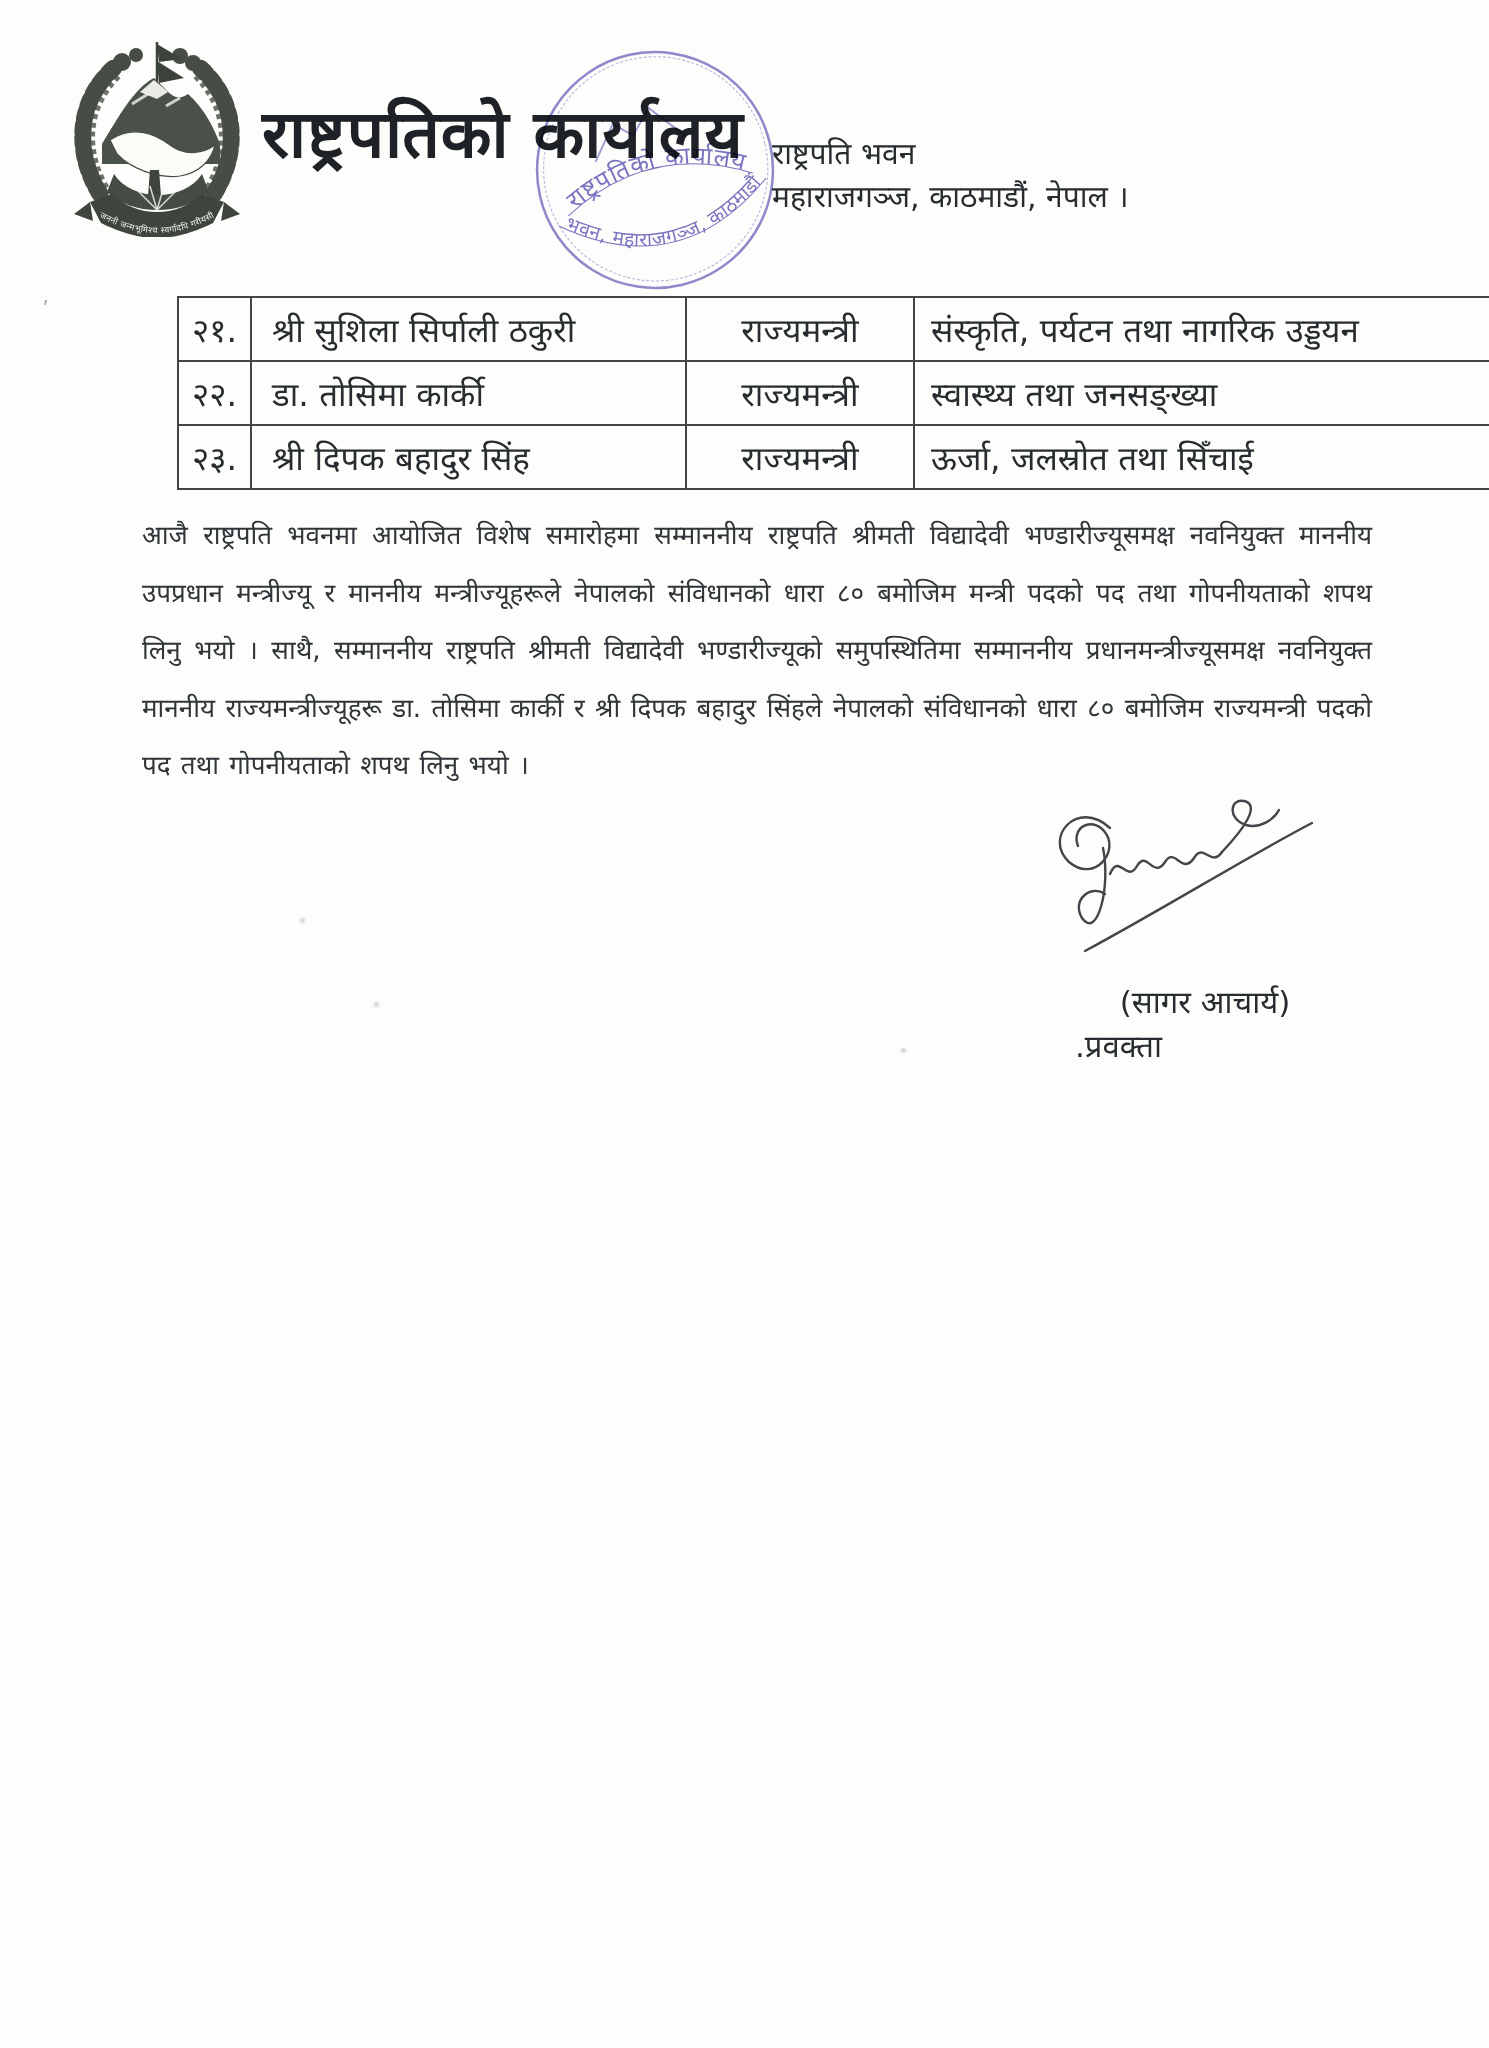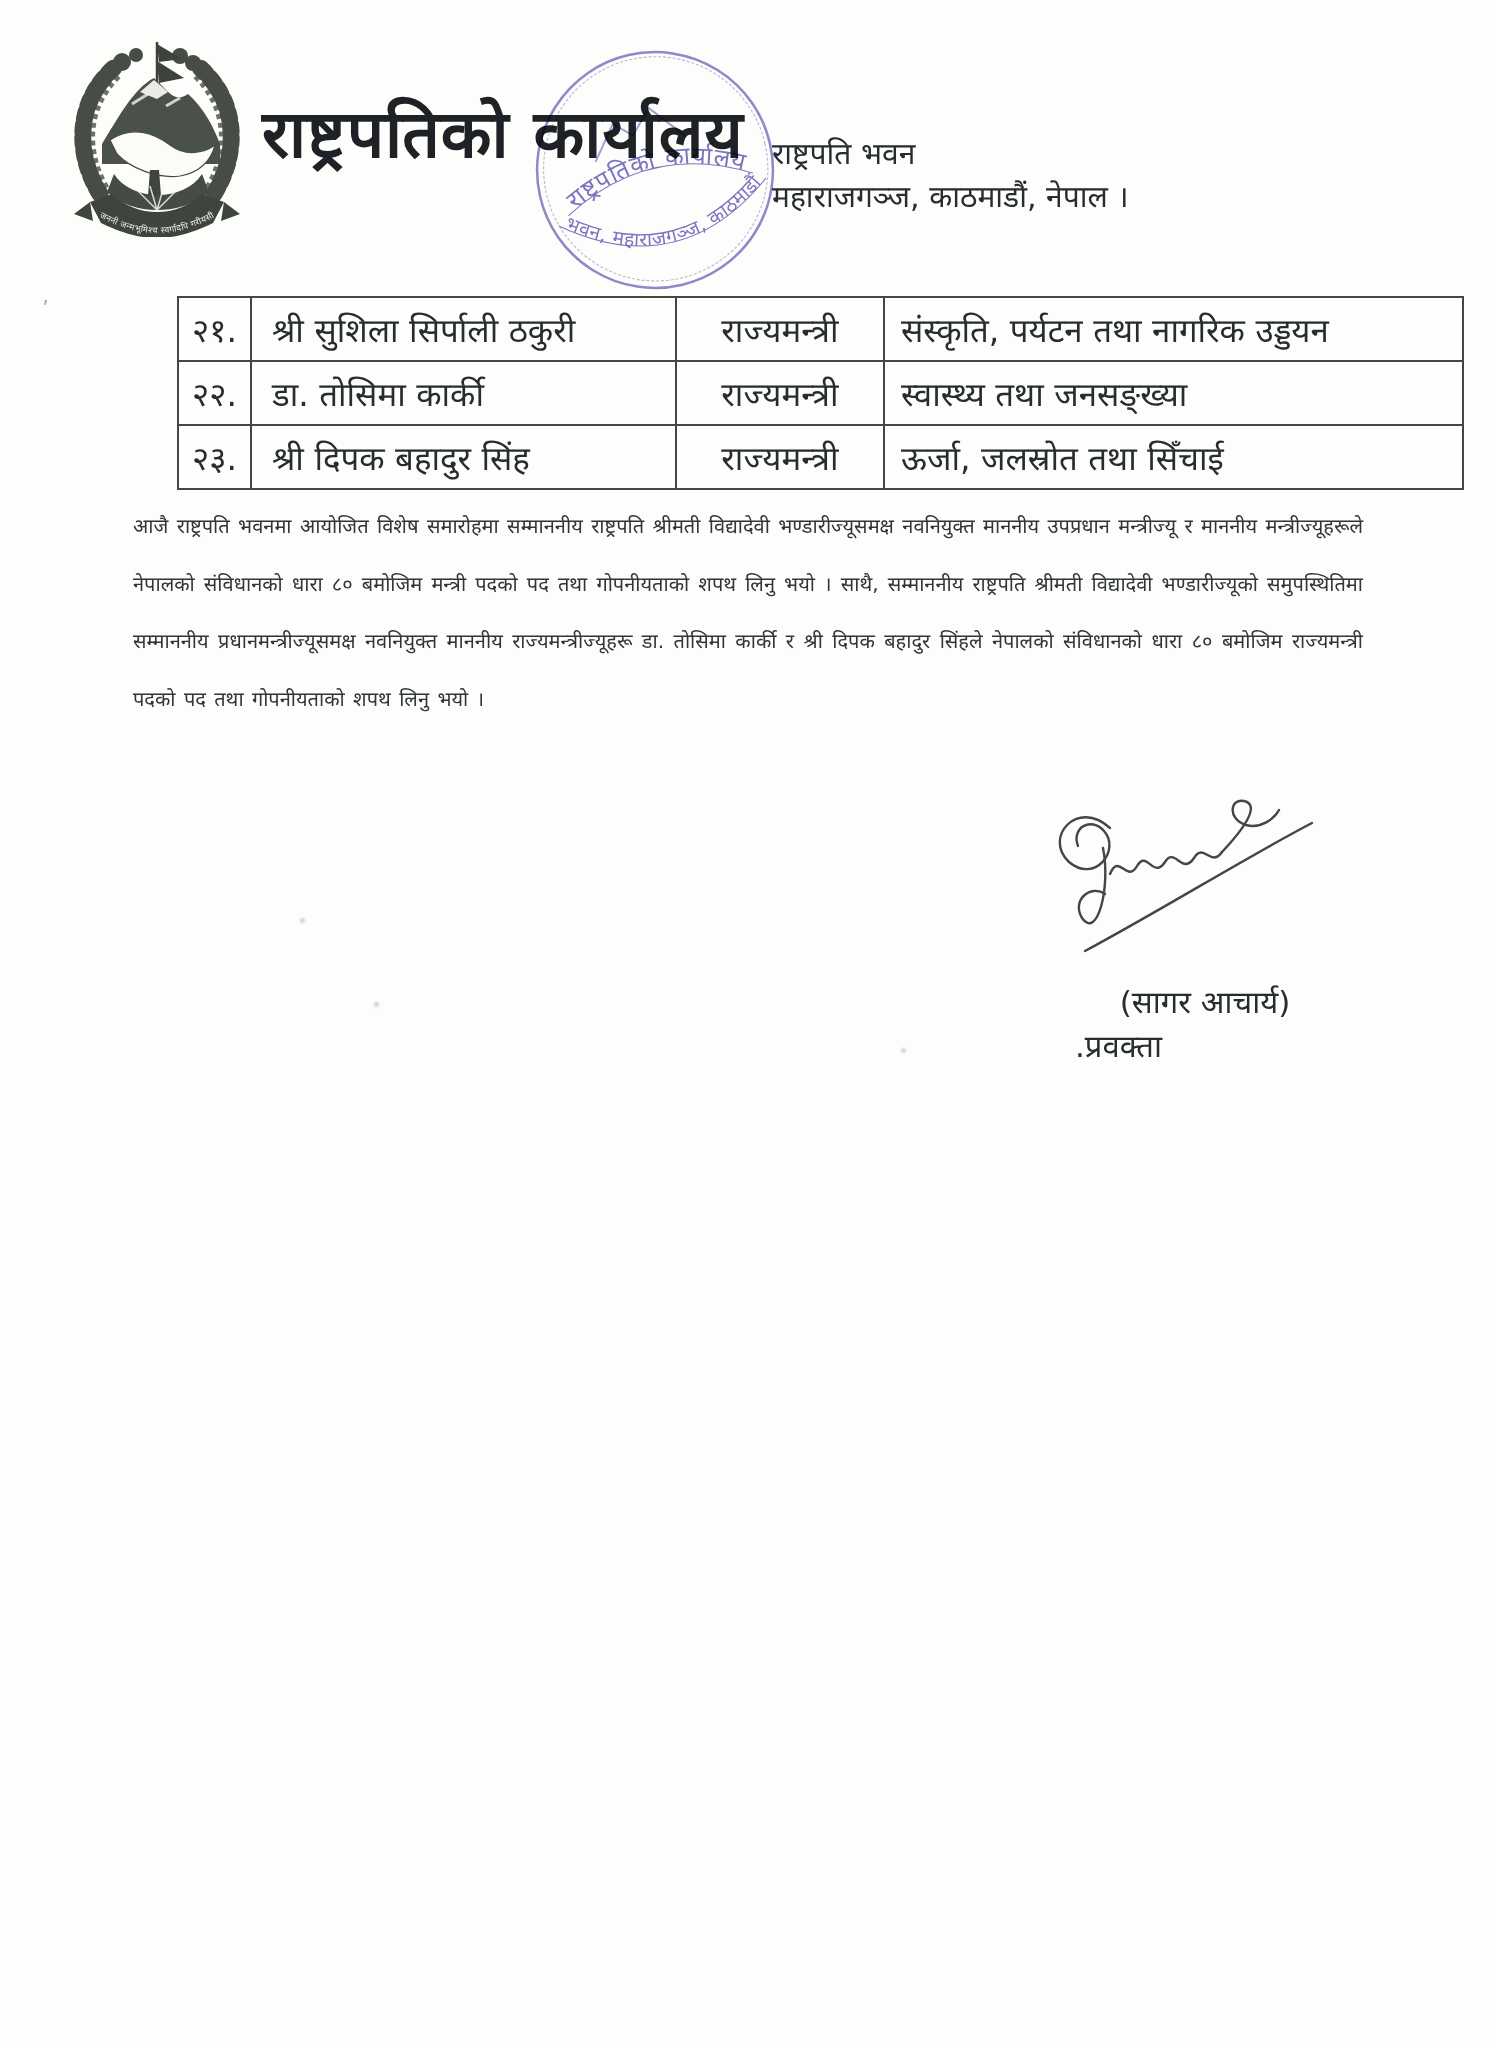--- a/index.html
+++ b/index.html
@@ -27,30 +27,30 @@
   .addr{position:absolute;left:752px;top:132px;font-size:30px;line-height:43px;color:#272c31;margin-left:20px;}
   .addr div{white-space:nowrap;}
   
   .ministers{
     position:absolute;left:177px;top:296px;width:1193px;
     border-collapse:collapse;table-layout:fixed;
     font-size:33px;color:#272c30;
   }
   .ministers td{
     border:2px solid #454545;height:58px;
-    padding:2px 10px;vertical-align:middle;overflow:hidden;white-space:nowrap;
+    padding:2px 20px;vertical-align:middle;overflow:hidden;white-space:nowrap;
   }
   .ministers td.sn{width:63px;text-align:center;padding:2px 4px;}
   .ministers td.nm{width:393px;padding-left:20px;}
   .ministers td.ps{width:186px;text-align:center;margin-left:12px;}
   .ministers td.mi{width:551px;padding-left:16px;}
   
   .body-text{
-    position:absolute;left:133px;top:498px;width:1230px;margin:0;
-    font-size:20px;line-height:57.5px;text-align:justify;color:#30353a;
+    position:absolute;left:133px;top:498px;width:1230px;margin:9px;
+    font-size:26px;line-height:57.5px;text-align:justify;color:#30353a;
     word-spacing:2px;
   }
   .date-line{position:absolute;left:133px;top:868px;font-size:32px;color:#30353a;}
   
   .sig-scribble{position:absolute;left:1015px;top:788px;width:300px;height:185px;}
   .sig-name{position:absolute;left:1045px;top:980px;width:320px;text-align:center;font-size:31px;color:#272c31;white-space:nowrap;}
   .sig-title{position:absolute;left:1075px;top:1024px;width:260px;font-size:31px;color:#272c31;}
   
   .footer-contact{
     position:absolute;left:128px;top:1986px;width:1260px;

